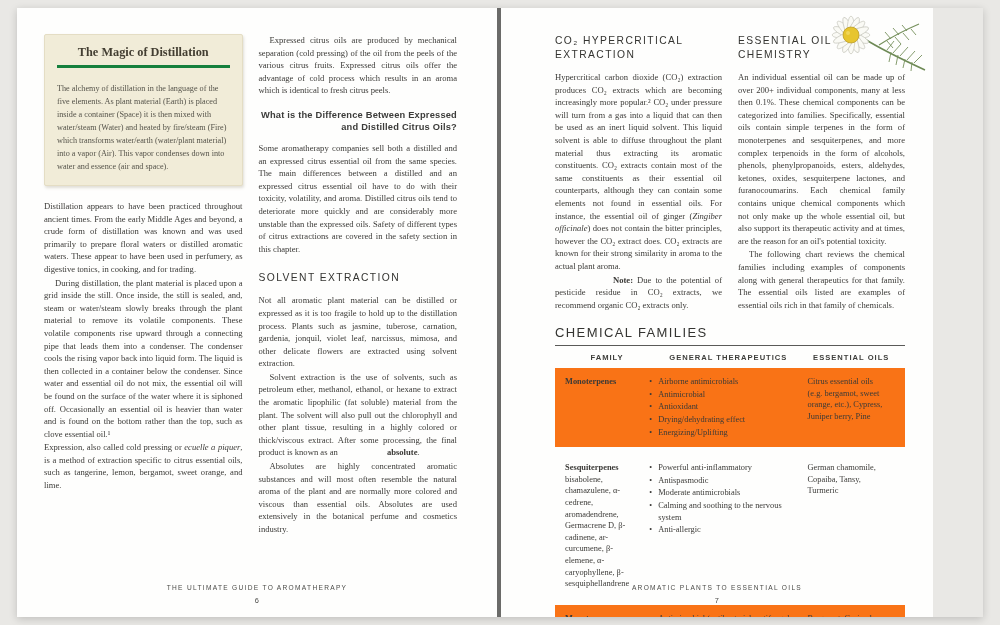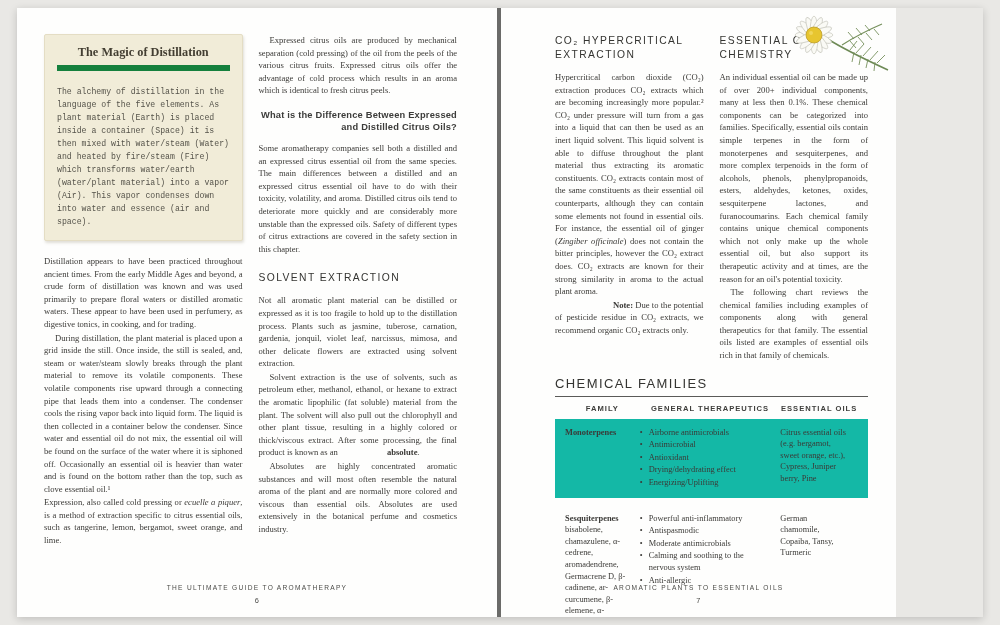--- a/index.html
+++ b/index.html
@@ -8,21 +8,21 @@
     background:#e9e8e5;
     font-family:"Liberation Serif", serif;
     position:relative;overflow:hidden;
   }
   .spread{
     position:absolute;top:8px;left:17px;width:966px;height:609px;
     display:flex;box-shadow:0 2px 8px rgba(0,0,0,.18);
   }
   .page{background:#fefefd;position:relative;overflow:hidden;}
   .page.left{width:480px;padding:26px 40px 10px 27px;box-sizing:border-box;}
-  .page.right{width:395px;padding:26px 28px 10px 54px;box-sizing:border-box;}
+  .page.right{width:432px;padding:26px 28px 10px 54px;box-sizing:border-box;}
   .spine{width:4px;background:#6b6b69;}
   .cols{display:flex;gap:16px;}
   .col{flex:1;min-width:0;}
 
   
   p{margin:0 0 0 0;font-size:8.6px;line-height:12.6px;color:#3b3a37;text-align:justify;}
   p.cont{text-indent:11px;}
   p + p{margin-top:1px;}
   .h-caps{
     font-family:"Liberation Sans", sans-serif;font-weight:400;
@@ -39,44 +39,44 @@
 
   
   .magic-box{
     background:#f1ecd8;border:1px solid #e4ddc4;border-radius:2px;
     box-shadow:1px 2px 3px rgba(120,110,80,.22);
     padding:10px 12px 12px 12px;margin-bottom:14px;
   }
   .magic-title{
     font-family:"Liberation Serif", serif;font-weight:700;
     font-size:12.3px;color:#433e32;text-align:center;
-    border-bottom:6px solid #15803d;padding-bottom:5px;margin-bottom:7px;
+    border-bottom:3px solid #15803d;padding-bottom:5px;margin-bottom:7px;
   }
   .magic-body{
-    font-family:Liberation Mono, monospace;
+    font-family:Liberation Serif, serif;
     font-size:8.2px;line-height:13px;color:#55534a;text-align:left;margin-top:14px;
   }
 
   
   .tbl{margin-top:14px;}
   .tbl-title{
     font-family:"Liberation Sans", sans-serif;font-size:13px;letter-spacing:1.4px;
     color:#343431;margin:0 0 5px 0;
   }
   .tbl-rule{border-top:1px solid #5a5a58;}
   .tbl-head{
     display:grid;grid-template-columns:25.5% 48% 26.5%;
     font-family:"Liberation Sans", sans-serif;font-weight:700;font-size:7.6px;
     letter-spacing:1px;color:#3e3e3b;padding:7px 10px 6px 10px;box-sizing:border-box;text-align:center;
   }
   .tbl-row{
     display:grid;grid-template-columns:25.5% 48% 26.5%;
     padding:8px 10px;box-sizing:border-box;margin-bottom:7px;position:relative;
   }
-  .tbl-row.shaded{background:#14b8a6;}
+  .tbl-row.shaded{background:#f97316;}
   .cell{font-size:8.4px;line-height:11.6px;color:#3b3a37;padding-right:10px;}
   .fam-name{font-weight:700;}
   ul.ther{list-style:none;margin:0;padding:0;}
   ul.ther li{position:relative;padding-left:9px;margin:0 0 1px 0;}
   ul.ther li::before{content:"•";position:absolute;left:0;top:0;font-size:8px;color:#3b3a37;}
 
   
   .footer{
     position:absolute;bottom:12px;left:0;right:0;text-align:center;
     font-family:"Liberation Sans", sans-serif;color:#4a4a47;

